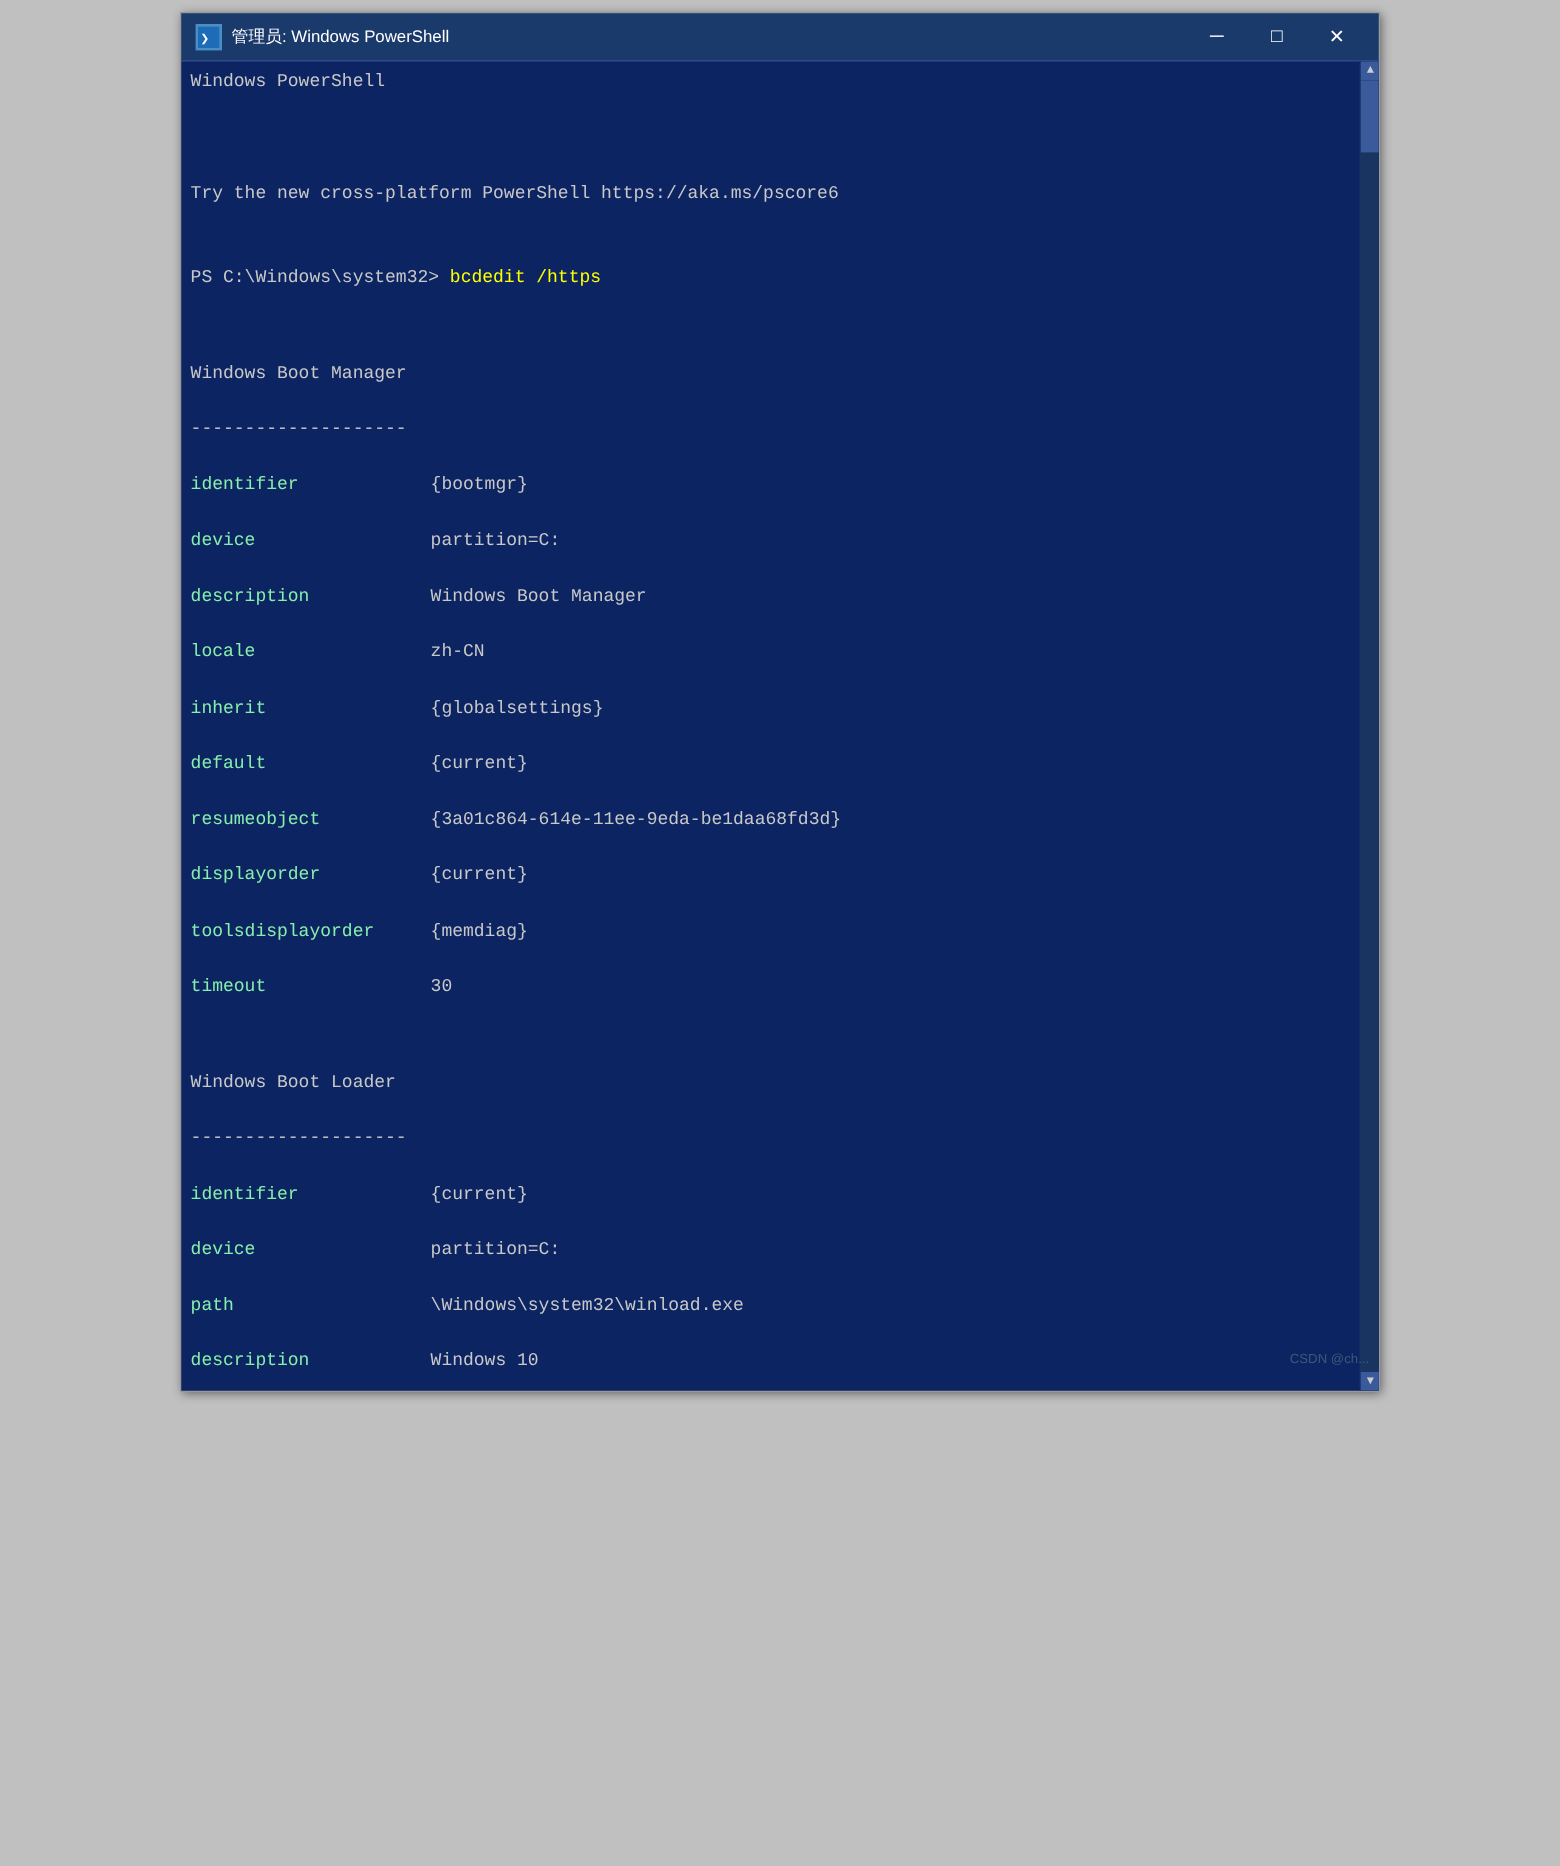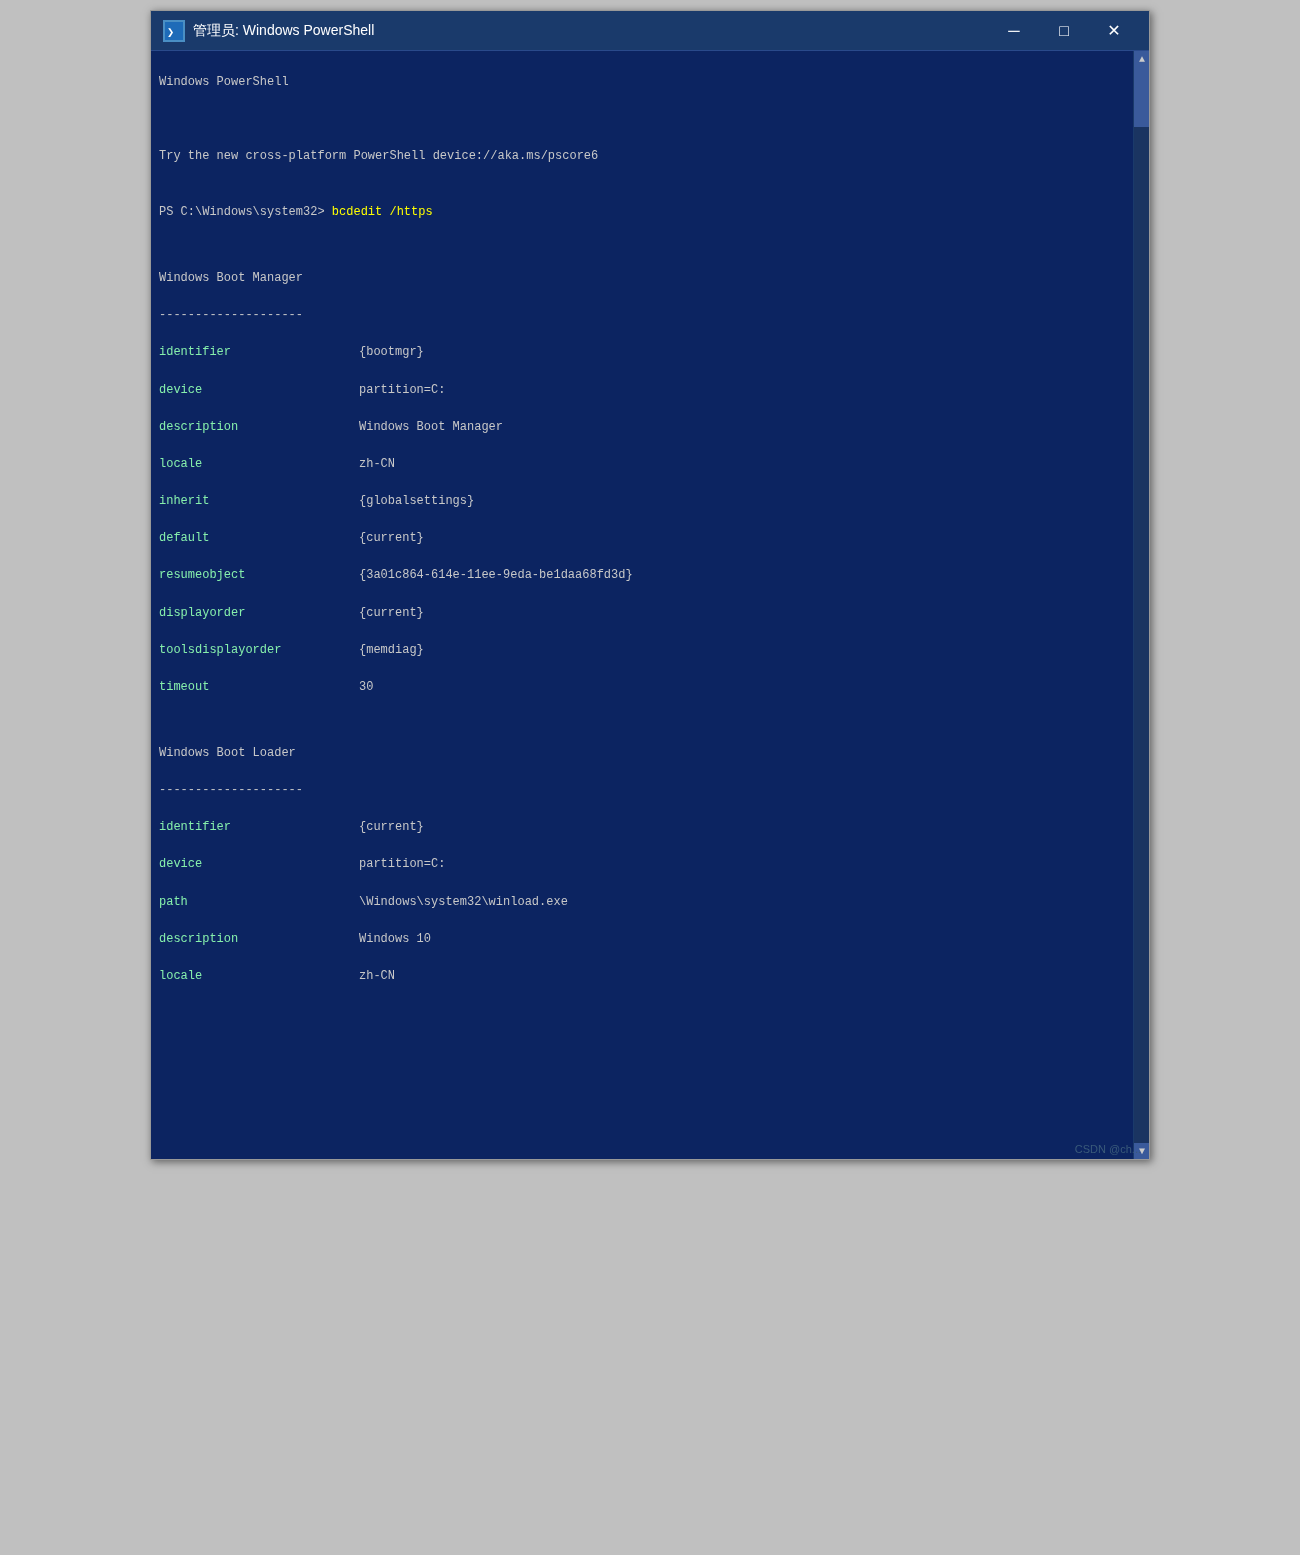--- a/index.html
+++ b/index.html
@@ -67,24 +67,24 @@
     }
     .console-area {
       background: #0c2461;
       flex: 1;
       overflow: hidden;
       display: flex;
       position: relative;
     }
     .console-content {
       flex: 1;
-      padding: 22px 8px;
+      padding: 6px 8px;
       overflow-y: auto;
       color: #c0c0c0;
-      font-size: 12px;
+      font-size: 15px;
       line-height: 1.55;
     }
     .scrollbar {
       width: 16px;
       background: #0c2461;
       border-left: 1px solid #1a3a6b;
       display: flex;
       flex-direction: column;
     }
     .scrollbar-btn {
@@ -115,21 +115,21 @@
     .line { display: block; }
     .white { color: #c8c8c8; }
     .section-header { color: #c8c8c8; margin-top: 10px; }
     .divider { color: #c8c8c8; }
     .key { color: #86efac; display: inline-block; min-width: 200px; }
     .val { color: #c8c8c8; }
     .prompt { color: #c8c8c8; margin-top: 11px; }
     .cmd-yellow { color: #ffff00; }
     .csdn-watermark {
       position: absolute;
-      bottom: 4px;
+      bottom: 20px;
       right: 8px;
       color: #3a5a7a;
       font-size: 11px;
       font-family: sans-serif;
     }
   </style>
 </head>
 <body>
 
 <div class="window">
@@ -147,21 +147,21 @@
       <button class="titlebar-btn">□</button>
       <button class="titlebar-btn close">✕</button>
     </div>
   </div>
 
   <div class="console-area">
     <div class="console-content">
       <span class="line white">Windows PowerShell</span><br>
       <br>
       <br>
-      <span class="line white">Try the new cross-platform PowerShell device://aka.ms/pscore6</span><br>
+      <span class="line white">Try the new cross-platform PowerShell https://aka.ms/pscore6</span><br>
       <br>
       <span class="line">
         <span class="prompt">PS C:\Windows\system32&gt; </span><span class="cmd-yellow">bcdedit /https</span>
       </span><br>
       <br>
       <span class="line section-header">Windows Boot Manager</span><br>
       <span class="line divider">--------------------</span><br>
 
       
       <span id="section1-rows"><span class="line"><span class="key">identifier</span><span class="val">{bootmgr}</span></span><br><span class="line"><span class="key">device</span><span class="val">partition=C:</span></span><br><span class="line"><span class="key">description</span><span class="val">Windows Boot Manager</span></span><br><span class="line"><span class="key">locale</span><span class="val">zh-CN</span></span><br><span class="line"><span class="key">inherit</span><span class="val">{globalsettings}</span></span><br><span class="line"><span class="key">default</span><span class="val">{current}</span></span><br><span class="line"><span class="key">resumeobject</span><span class="val">{3a01c864-614e-11ee-9eda-be1daa68fd3d}</span></span><br><span class="line"><span class="key">displayorder</span><span class="val">{current}</span></span><br><span class="line"><span class="key">toolsdisplayorder</span><span class="val">{memdiag}</span></span><br><span class="line"><span class="key">timeout</span><span class="val">30</span></span><br></span>

